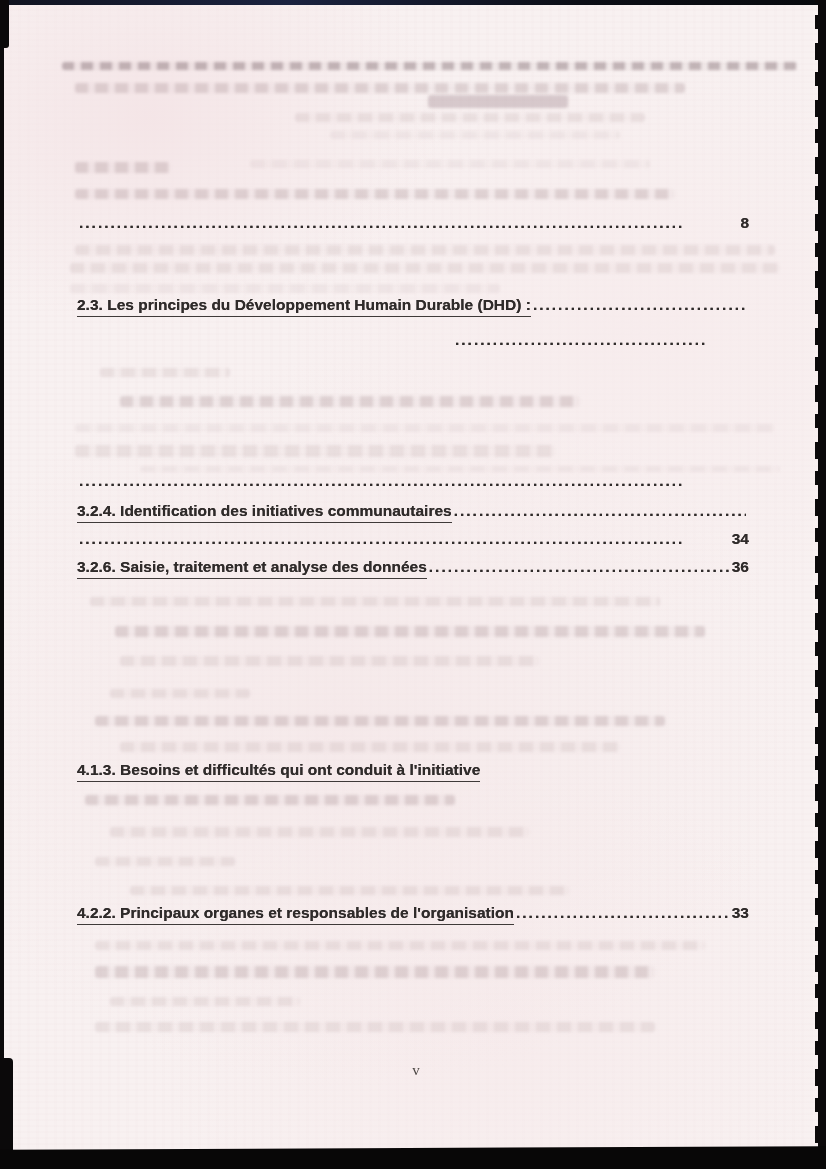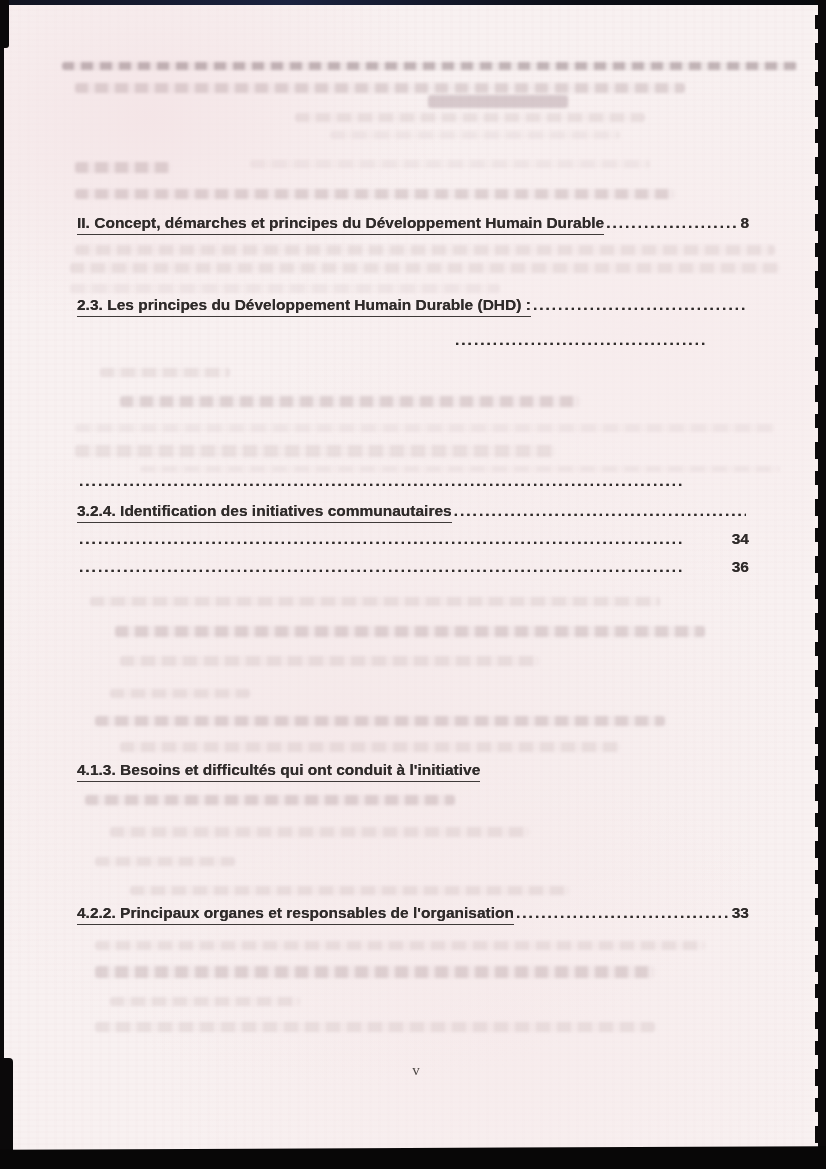--- a/index.html
+++ b/index.html
@@ -84,21 +84,20 @@
       <div class="ghost t-light" style="left: 110px; top: 827px; width: 420px; height: 10px;"></div>
       <div class="ghost t-light" style="left: 95px; top: 857px; width: 140px; height: 9px;"></div>
       <div class="ghost t-light" style="left: 130px; top: 886px; width: 440px; height: 9px;"></div>
       <div class="ghost t-light" style="left: 95px; top: 941px; width: 610px; height: 9px;"></div>
       <div class="ghost t-med" style="left: 95px; top: 966px; width: 560px; height: 12px;"></div>
       <div class="ghost t-light" style="left: 110px; top: 997px; width: 190px; height: 9px;"></div>
       <div class="ghost t-light" style="left: 95px; top: 1022px; width: 560px; height: 10px;"></div>
     </div>
 
   <div class="toc-entry" style="top:212px">
-    <span class="toc-text">II. Concept, démarches et principes du Développement Humain Durable</span>
       <span class="toc-leader">................................................................................................</span>
       <span class="toc-page">8</span>
   </div>
 
   <div class="toc-entry" style="top:294px">
     <span class="toc-text">2.3. Les principes du Développement Humain Durable (DHD) :</span>
       <span class="toc-leader">................................................................................................</span>
       <span class="toc-page"></span>
   </div>
 
@@ -114,20 +113,21 @@
       <span class="toc-leader">................................................................................................</span>
       <span class="toc-page"></span>
   </div>
 
   <div class="toc-entry" style="top:528px">
       <span class="toc-leader">................................................................................................</span>
       <span class="toc-page">34</span>
   </div>
 
   <div class="toc-entry" style="top:556px">
+    <span class="toc-text">3.2.6. Saisie, traitement et analyse des données</span>
       <span class="toc-leader">................................................................................................</span>
       <span class="toc-page">36</span>
   </div>
 
   <div class="toc-entry" style="top:759px">
     <span class="toc-text">4.1.3. Besoins et difficultés qui ont conduit à l'initiative</span>
       <span class="toc-leader"></span>
       <span class="toc-page"></span>
   </div>
 

